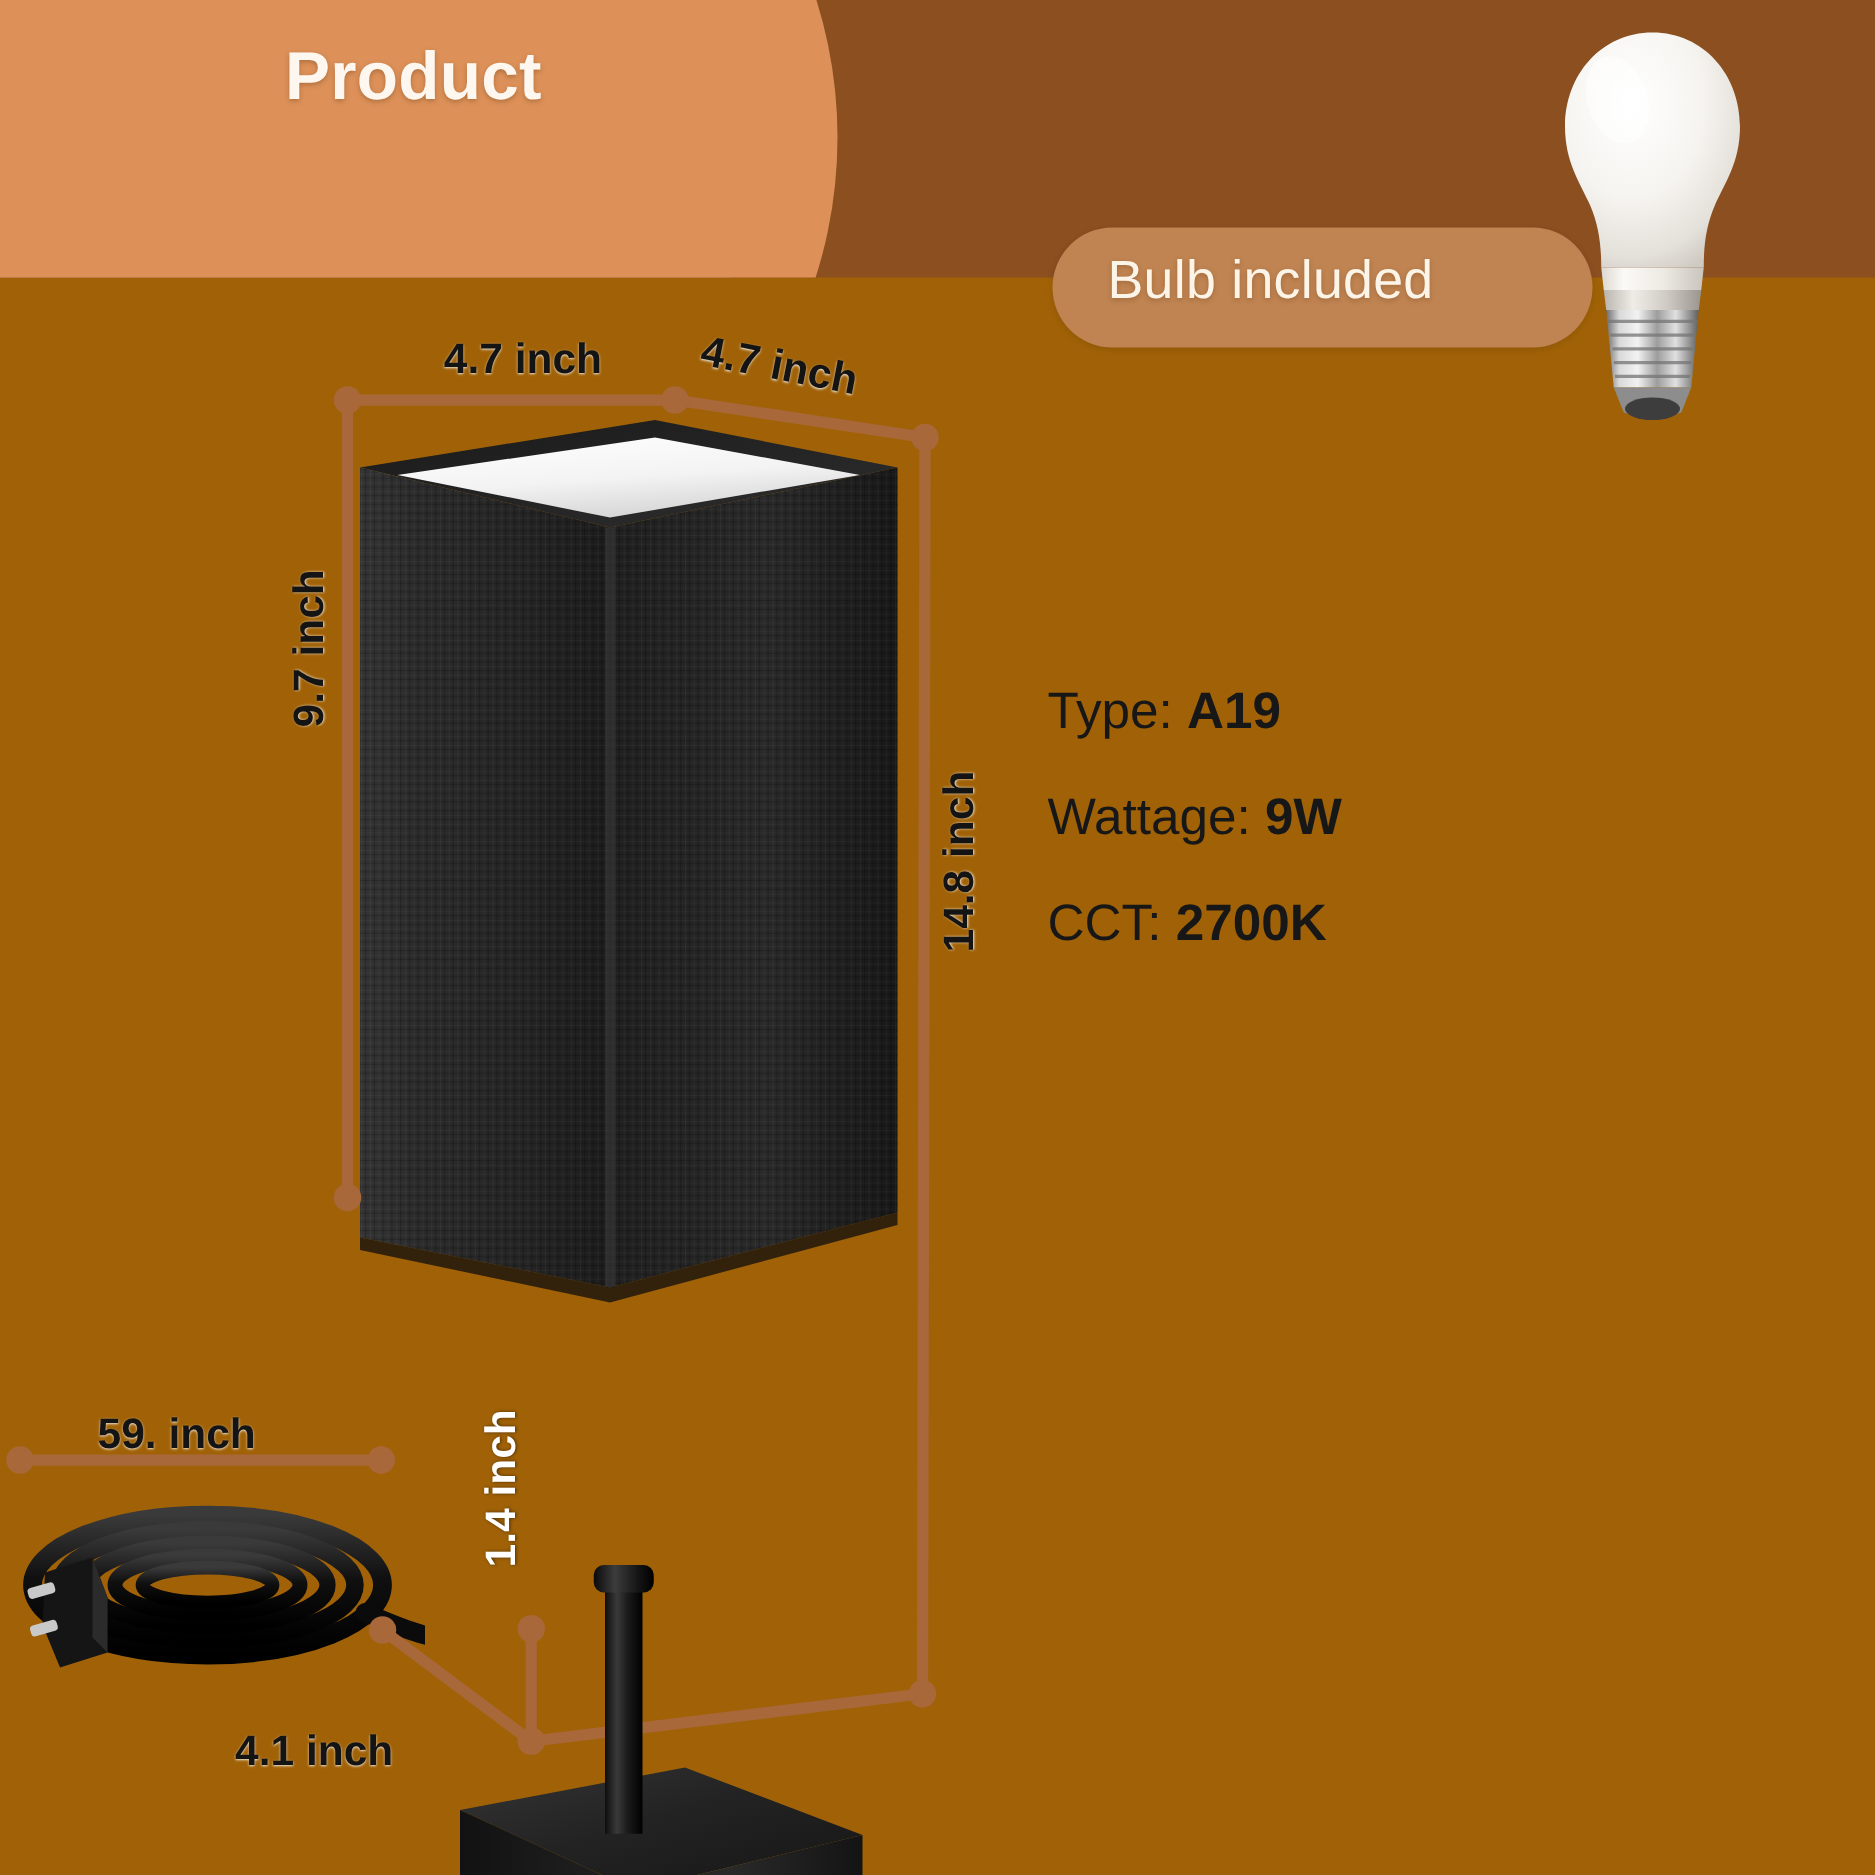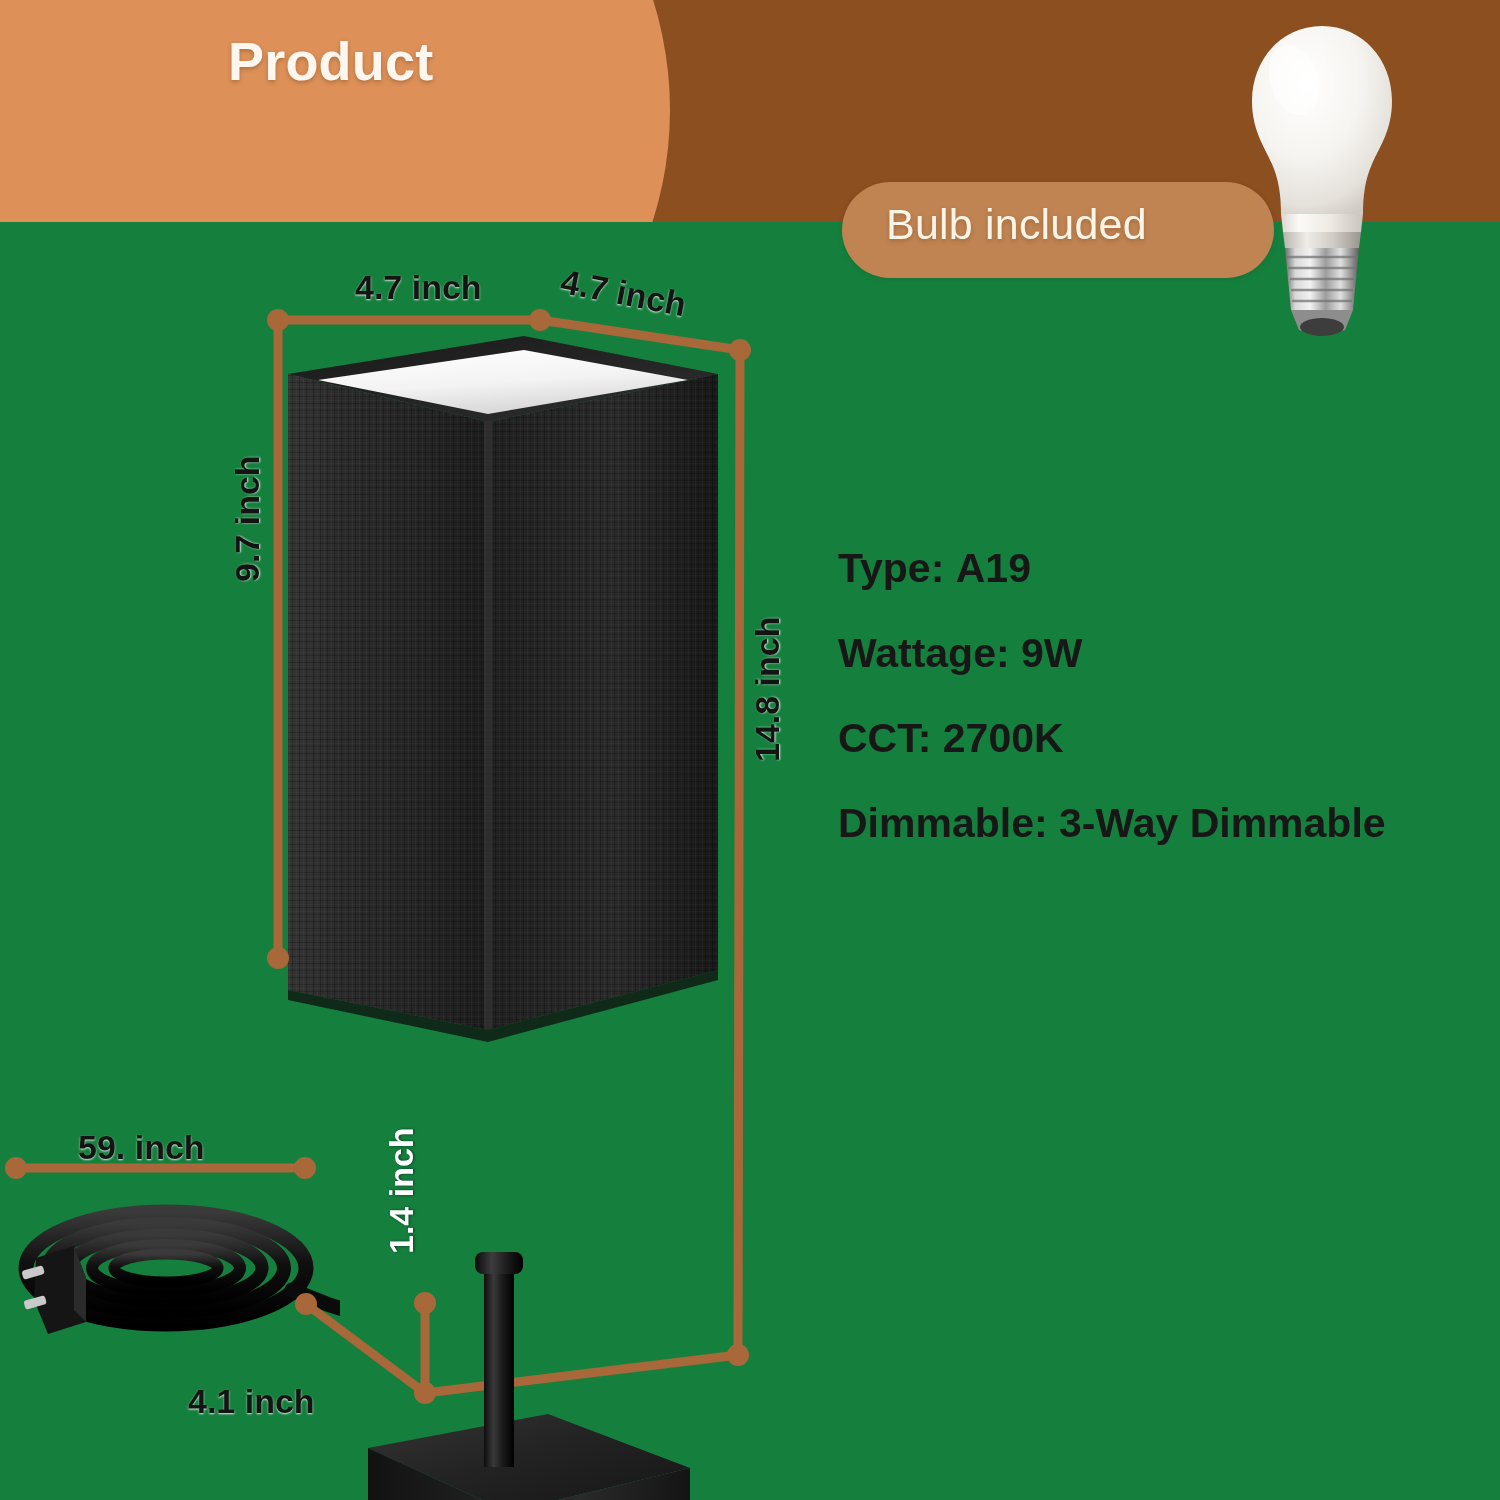--- a/index.html
+++ b/index.html
@@ -2,21 +2,21 @@
 <html><head>
 <meta charset="utf-8">
 <style>
   * { box-sizing: border-box; margin: 0; padding: 0; }
   html, body {
     width: 1500px; height: 1500px;
     background: #e3e3e3;
     font-family: "Liberation Sans", sans-serif;
     overflow: hidden;
   }
-  #page { position: relative; width: 1500px; height: 1500px; background: #15803d; }
+  #page { position: relative; width: 1500px; height: 1500px; background: #a16207; }
 
   
   .header {
     position: absolute; left: 0; top: 0; width: 1500px; height: 222px;
     background: #8b4f20; overflow: hidden;
   }
   .header-shadow-ellipse {
     position: absolute; left: -200px; top: -260px;
     width: 800px; height: 760px; border-radius: 50%;
     background: #907a68;
@@ -51,21 +51,21 @@
 
   
   .bulb { position: absolute; left: 1232px; top: 18px; width: 180px; height: 320px; }
 
   
   .specs { position: absolute; left: 838px; top: 548px; width: 660px; }
   .spec-row {
     font-size: 41px; color: #171717; line-height: 1;
     margin-bottom: 44px; white-space: nowrap;
   }
-  .spec-label { font-weight: 700; text-align: center; }
+  .spec-label { font-weight: 400; text-align: center; }
   .spec-value { font-weight: bold; }
 
   
   .lamp-wrap { position: absolute; left: 0; top: 222px; width: 840px; height: 1278px; }
 
   
   .shade {
     position: absolute; left: 282px; top: 108px;
     width: 442px; height: 735px;
   }
@@ -194,24 +194,20 @@
       <span class="spec-value">A19</span>
     </div>
     <div class="spec-row">
       <span class="spec-label">Wattage:</span>
       <span class="spec-value">9W</span>
     </div>
     <div class="spec-row">
       <span class="spec-label">CCT:</span>
       <span class="spec-value">2700K</span>
     </div>
-    <div class="spec-row">
-      <span class="spec-label">Dimmable:</span>
-      <span class="spec-value">3-Way Dimmable</span>
-    </div>
   </div>
 
   <div class="lamp-wrap">
 
     <div class="cord">
       <svg width="340" height="220" viewBox="0 0 340 220" xmlns="http://www.w3.org/2000/svg">
         <defs>
           <linearGradient id="cordG" x1="0" y1="0" x2="0" y2="1">
             <stop offset="0%" stop-color="#3a3a3a"></stop>
             <stop offset="45%" stop-color="#101010"></stop>

